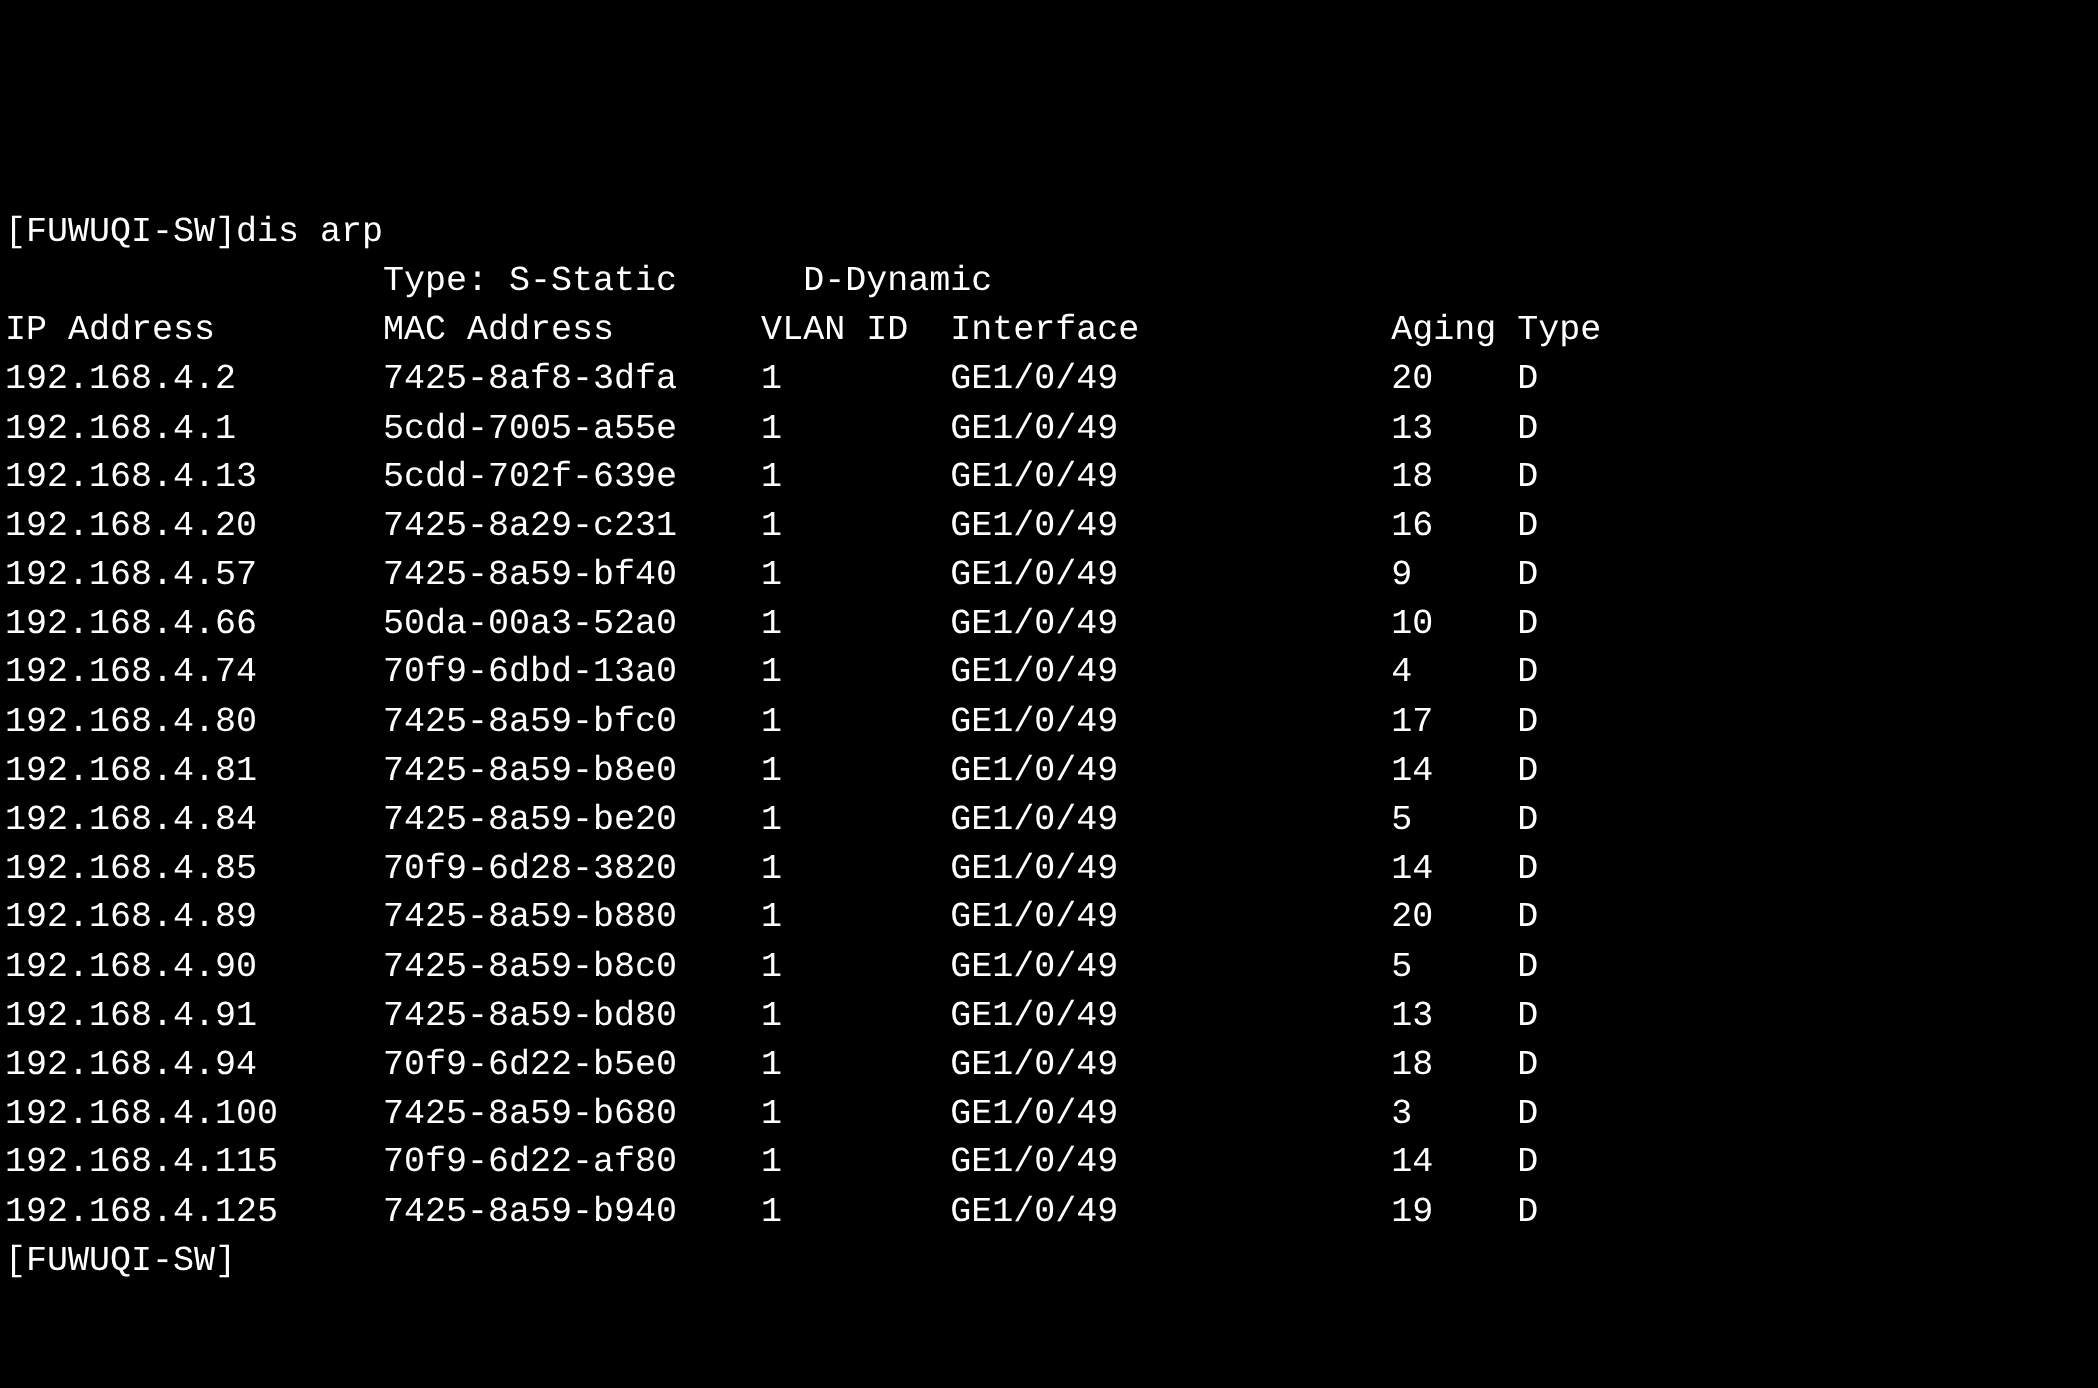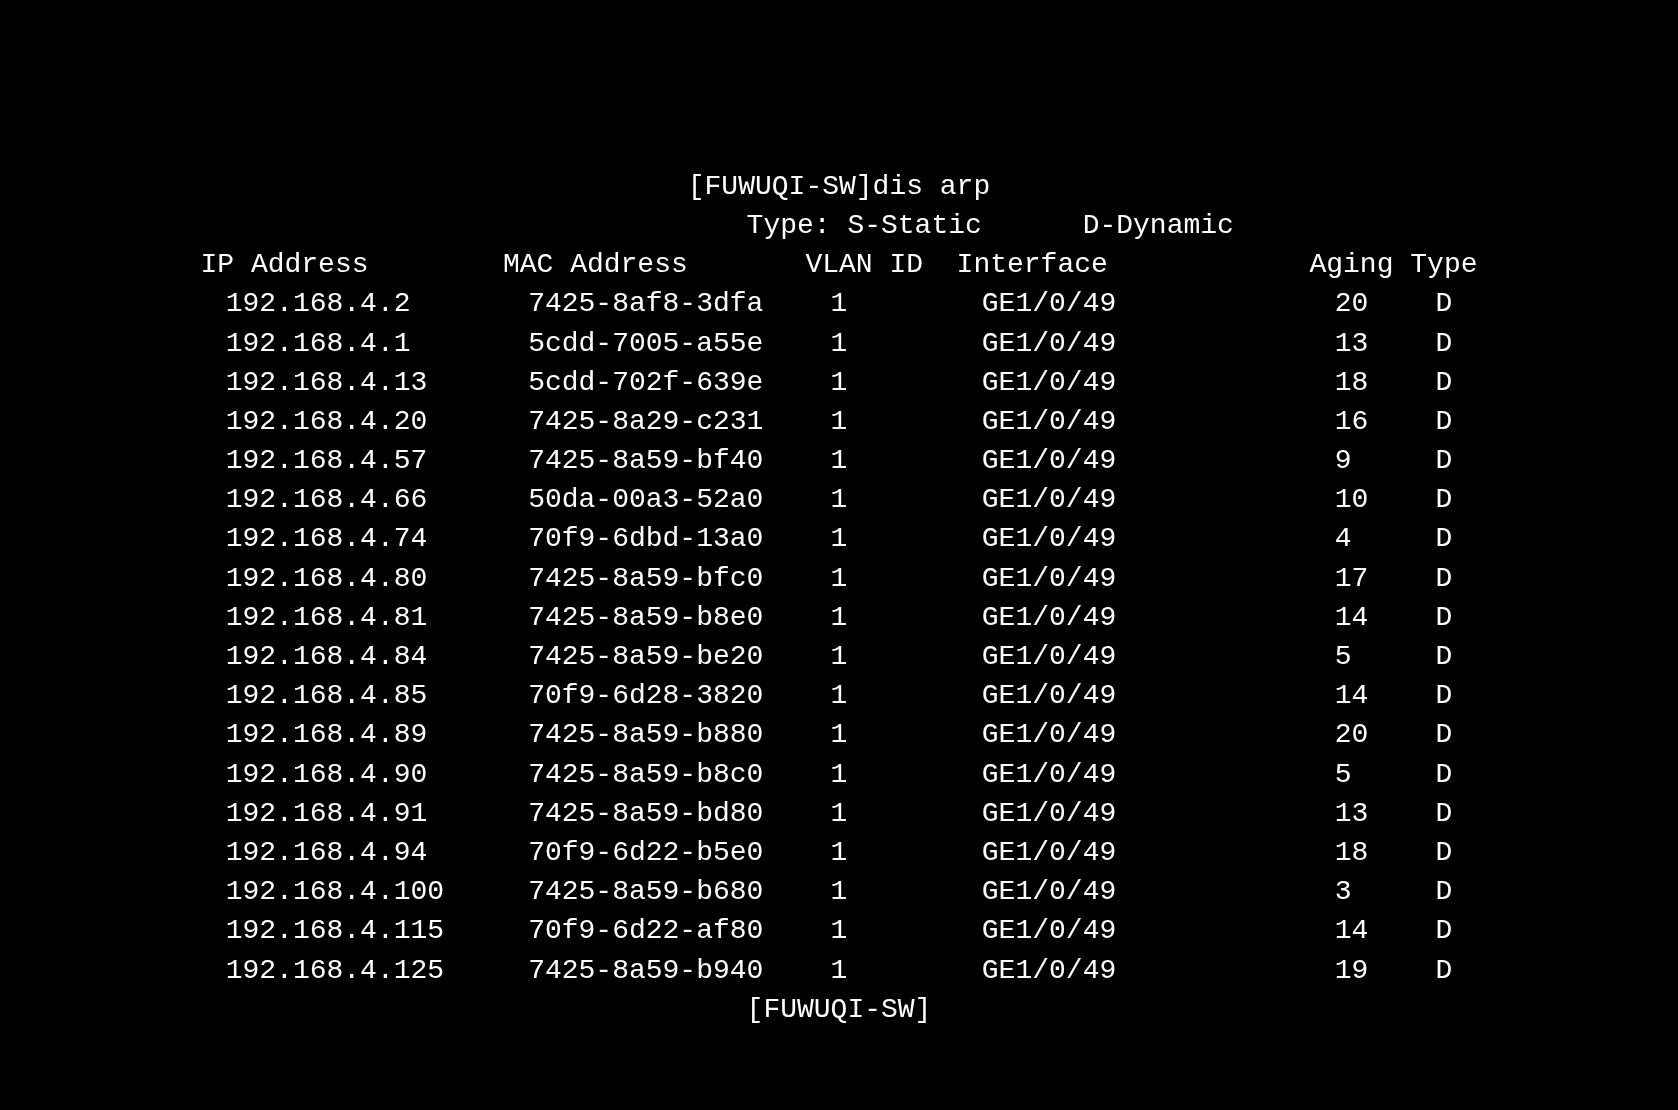--- a/index.html
+++ b/index.html
@@ -1,19 +1,18 @@
 <!DOCTYPE html>
 <html><head>
   <meta charset="utf-8">
   <style>
     * {
       margin: 0;
       padding: 0;
       box-sizing: border-box;
-      text-align: center;
     }
     body {
       background: #000000;
       color: #ffffff;
       font-family: 'Consolas', 'Courier New', monospace;
       font-size: 28px;
       line-height: 1.4;
       padding: 10px 4px;
       white-space: pre;
       letter-spacing: 0px;

